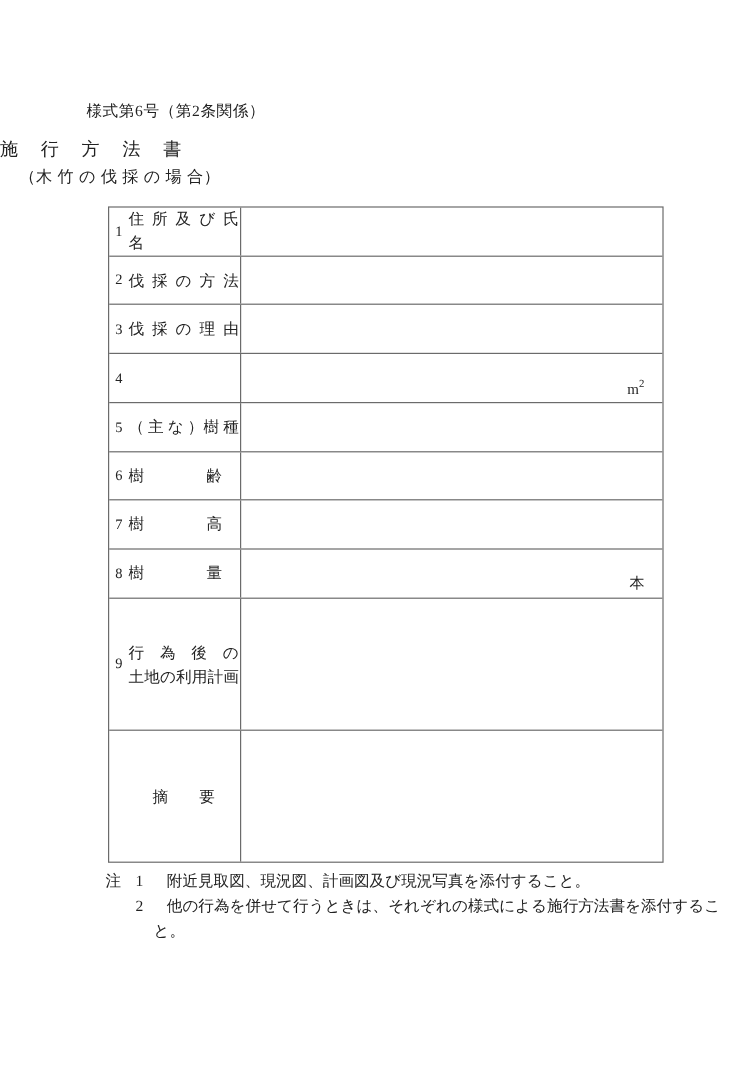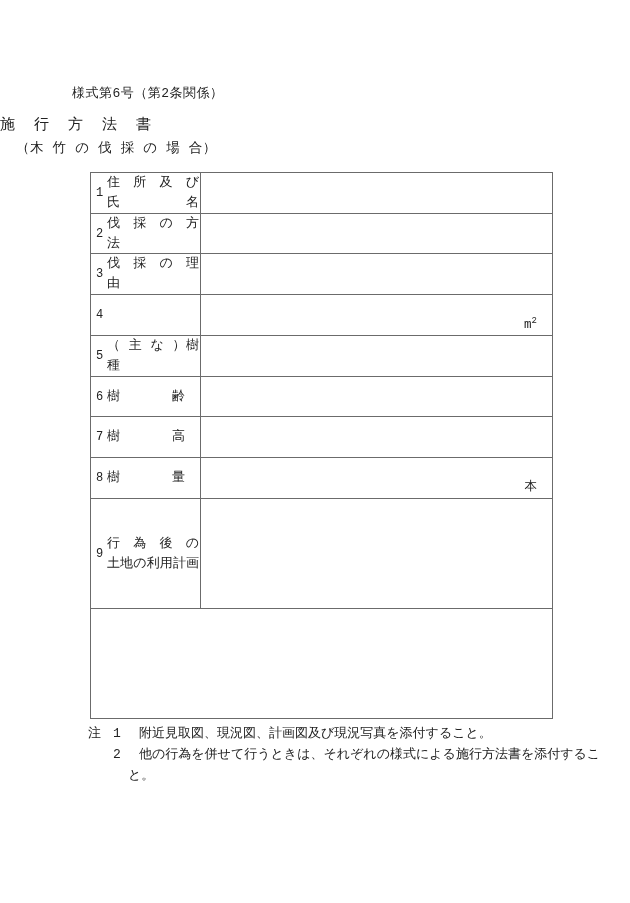--- a/index.html
+++ b/index.html
@@ -1,18 +1,18 @@
 <!DOCTYPE html>
 <html><head>
 <meta charset="utf-8">
 <style>
   html,body{margin:0;padding:0;background:#ffffff;}
   .page{
     position:relative;width:630px;height:903px;background:#ffffff;
-    font-family:Liberation Mono, monospace;color:#222222;
+    font-family:Liberation Serif, serif;color:#222222;
     overflow:hidden;
   }
   .form-number{position:absolute;left:72px;top:84px;font-size:13px;letter-spacing:.5px;white-space:pre;}
   .doc-title{position:absolute;left:0;top:115px;width:100%;text-align:left;font-size:15px;letter-spacing:2px;white-space:pre;}
   .doc-subtitle{position:absolute;left:16px;top:139px;width:100%;text-align:left;font-size:13.5px;letter-spacing:.5px;white-space:pre;}
 
   .form-table{position:absolute;left:90px;top:172px;width:463px;border:1px solid #6b6b6b;box-sizing:border-box;}
   .trow{display:flex;box-sizing:border-box;border-top:1px solid #6b6b6b;}
   .trow:first-child{border-top:none;}
   .h40{height:40px}.h41{height:41px}.h110{height:110px}
@@ -131,20 +131,26 @@
         <span class="num">9</span>
         <div class="labelbox">
           <div class="jline">行 為 後 の</div>
           <div class="jline">土地の利用計画</div>
         </div>
       </div>
       <div class="value-cell"></div>
     </div>
 
     <div class="trow h110">
+      <div class="label-cell">
+        <span class="num"></span>
+        <div class="labelbox">
+          <div class="jline center">摘　　要</div>
+        </div>
+      </div>
       <div class="value-cell"></div>
     </div>
 
   </div>
 
   <div class="notes">
     <div class="note-row">
       <span class="note-marker">注</span>
       <span class="note-num">1</span>
       <span class="note-text">附近見取図、現況図、計画図及び現況写真を添付すること。</span>

